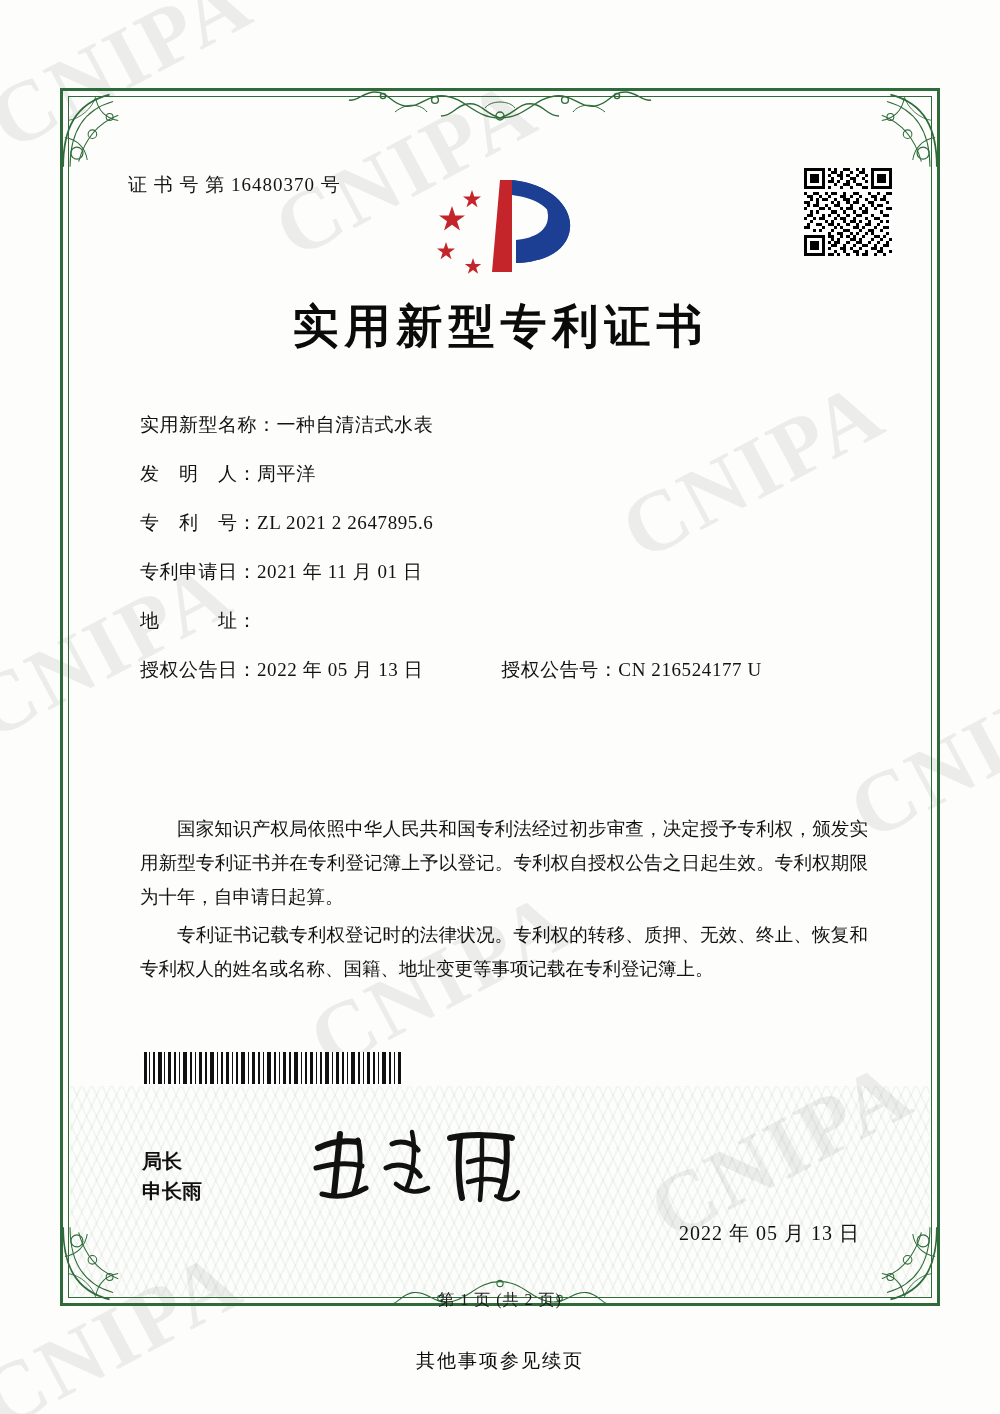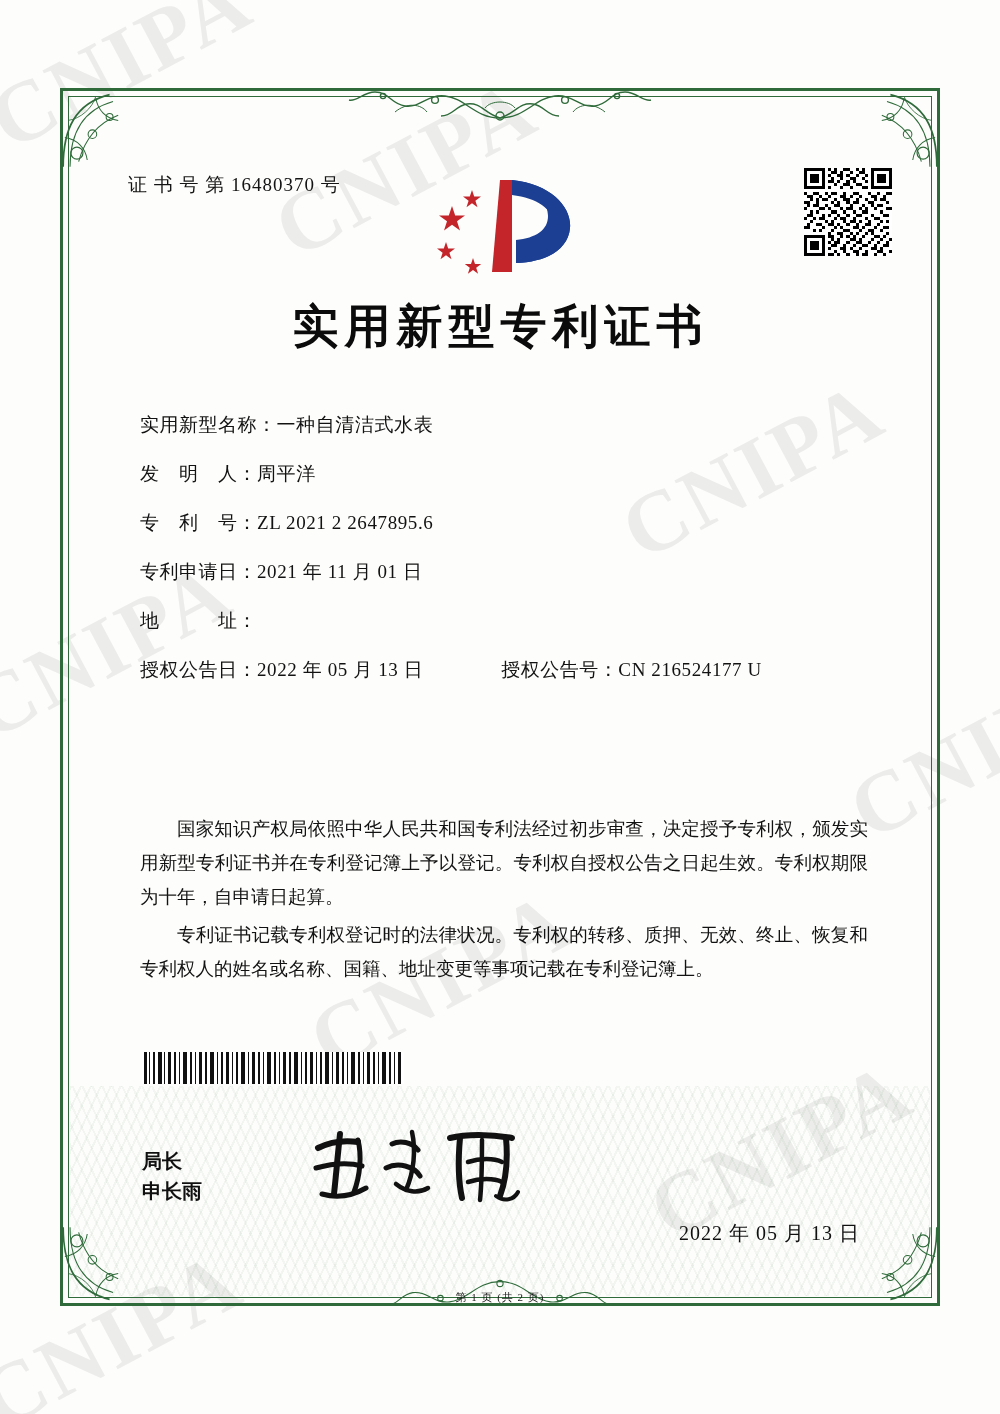--- a/index.html
+++ b/index.html
@@ -233,21 +233,21 @@
     font-size: 20px;
     color: #101010;
     letter-spacing: 1px;
   }
 
   .page-num {
     position: absolute;
     left: 0; right: 0;
     top: 1290px;
     text-align: center;
-    font-size: 11px;
+    font-size: 16px;
     color: #1a1a1a;
     letter-spacing: 1px;
   }
 
   .footer-note {
     position: absolute;
     left: 0; right: 0;
     top: 1348px;
     text-align: center;
     font-size: 19px;
@@ -707,13 +707,14 @@
         <path d="M168 60 C180 56 194 56 202 60" stroke-width="4.5"></path>
         <path d="M196 74 C204 80 214 78 218 70" stroke-width="4"></path>
       </svg>
     </div>
 
     <div class="sign-date">2022 年 05 月 13 日</div>
 
     <div class="page-num">第 1 页 (共 2 页)</div>
   </div>
 
+  <div class="footer-note">其他事项参见续页</div>
 </div>
 
 </body></html>

